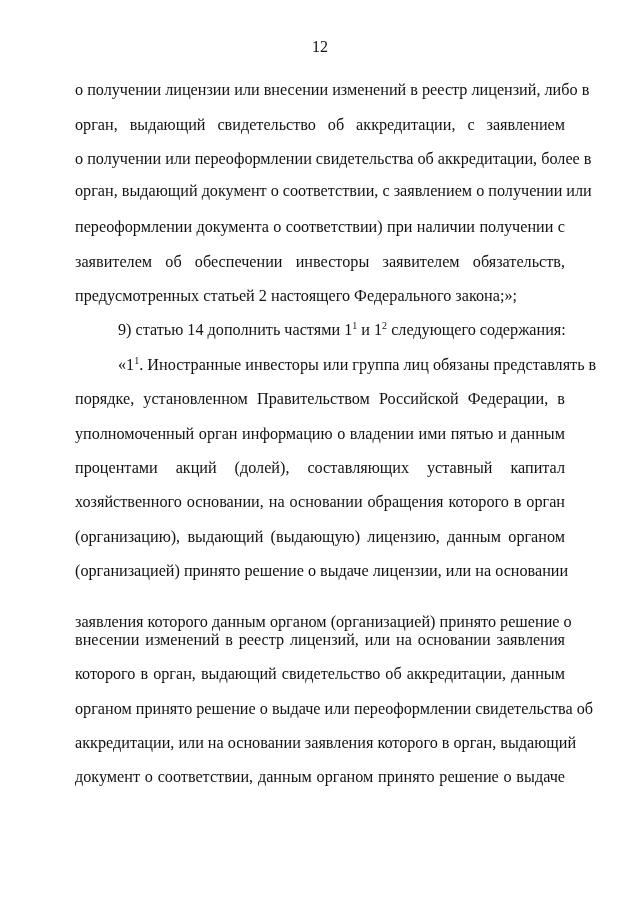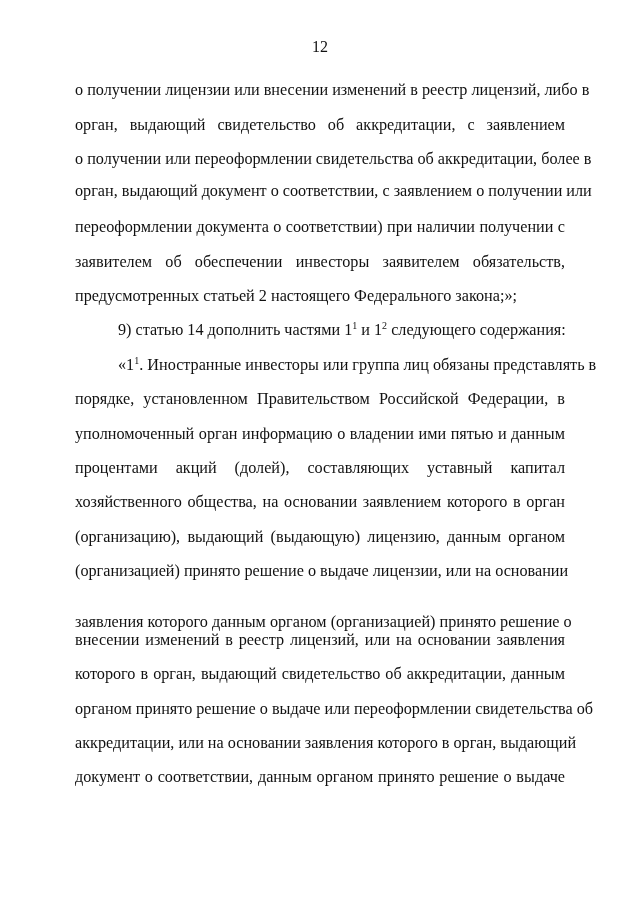--- a/index.html
+++ b/index.html
@@ -60,21 +60,21 @@
   <div class="line justify" style="top:252px">заявителем об обеспечении инвесторы заявителем обязательств,</div>
   <div class="line" style="top:286px">предусмотренных статьей 2 настоящего Федерального закона;»;</div>
 
   <div class="line indent" style="top:320px"><span>9) статью 14 дополнить частями 1</span><sup>1</sup><span> и 1</span><sup>2</sup><span> следующего содержания:</span></div>
 
   <div class="line indent justify" style="top:355px"><span>«1</span><sup>1</sup><span>. Иностранные инвесторы или группа лиц обязаны представлять в</span></div>
 
   <div class="line justify" style="top:389px">порядке, установленном Правительством Российской Федерации, в</div>
   <div class="line justify" style="top:424px">уполномоченный орган информацию о владении ими пятью и данным</div>
   <div class="line justify" style="top:458px">процентами акций (долей), составляющих уставный капитал</div>
-  <div class="line justify" style="top:492px">хозяйственного общества, на основании заявлением которого в орган</div>
+  <div class="line justify" style="top:492px">хозяйственного основании, на основании обращения которого в орган</div>
   <div class="line justify" style="top:527px">(организацию), выдающий (выдающую) лицензию, данным органом</div>
   <div class="line justify" style="top:561px">(организацией) принято решение о выдаче лицензии, или на основании</div>
   <div class="line justify" style="top:612px">заявления которого данным органом (организацией) принято решение о</div>
   <div class="line justify" style="top:630px">внесении изменений в реестр лицензий, или на основании заявления</div>
   <div class="line justify" style="top:664px">которого в орган, выдающий свидетельство об аккредитации, данным</div>
   <div class="line justify" style="top:699px">органом принято решение о выдаче или переоформлении свидетельства об</div>
   <div class="line justify" style="top:733px">аккредитации, или на основании заявления которого в орган, выдающий</div>
   <div class="line justify" style="top:767px">документ о соответствии, данным органом принято решение о выдаче</div>
 </div>
 

